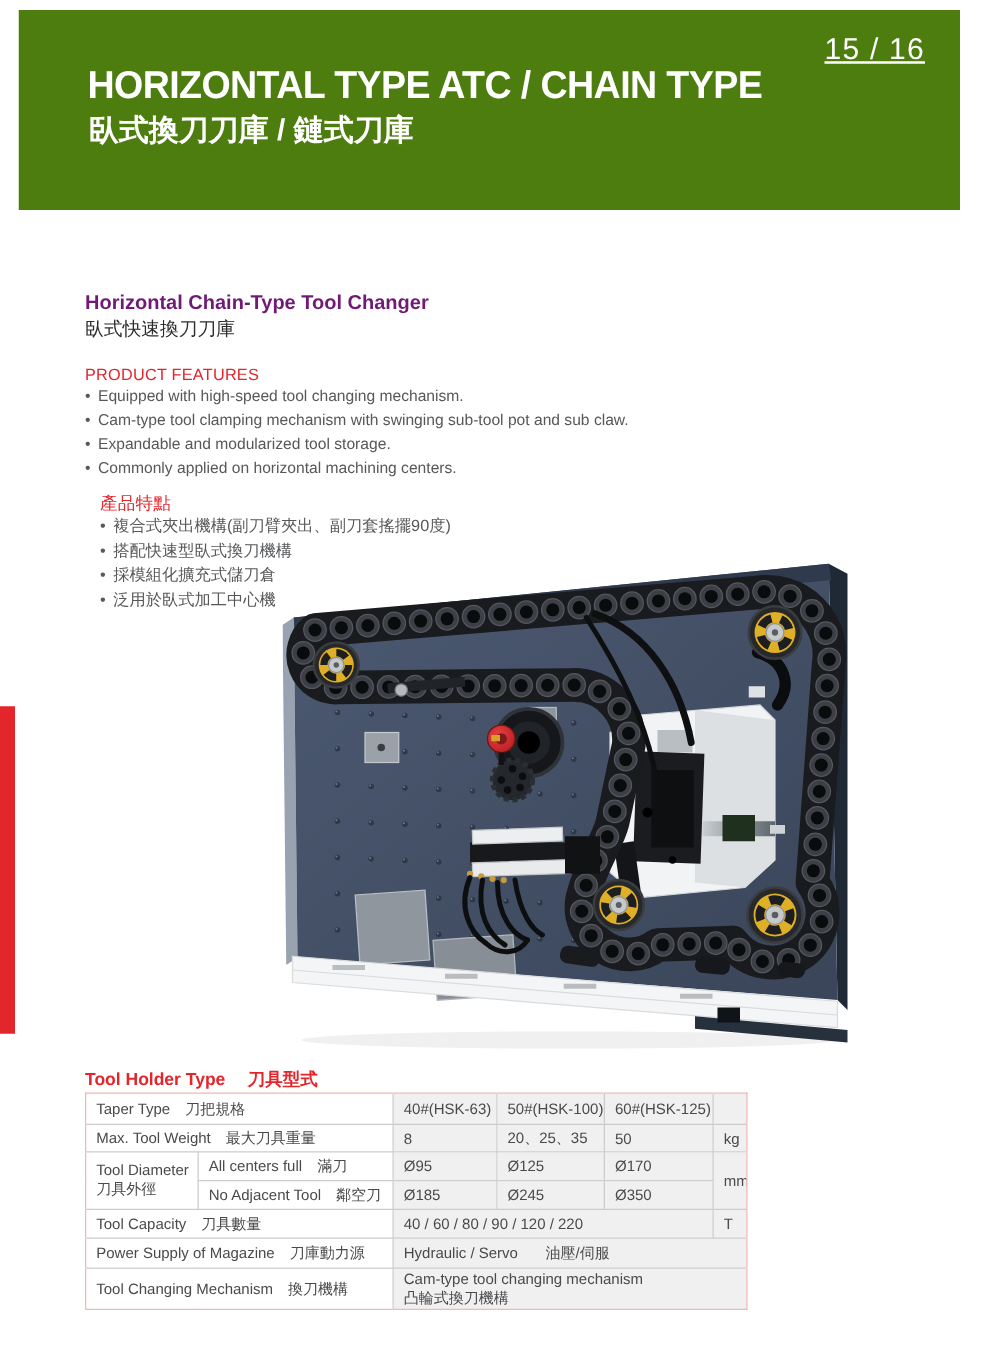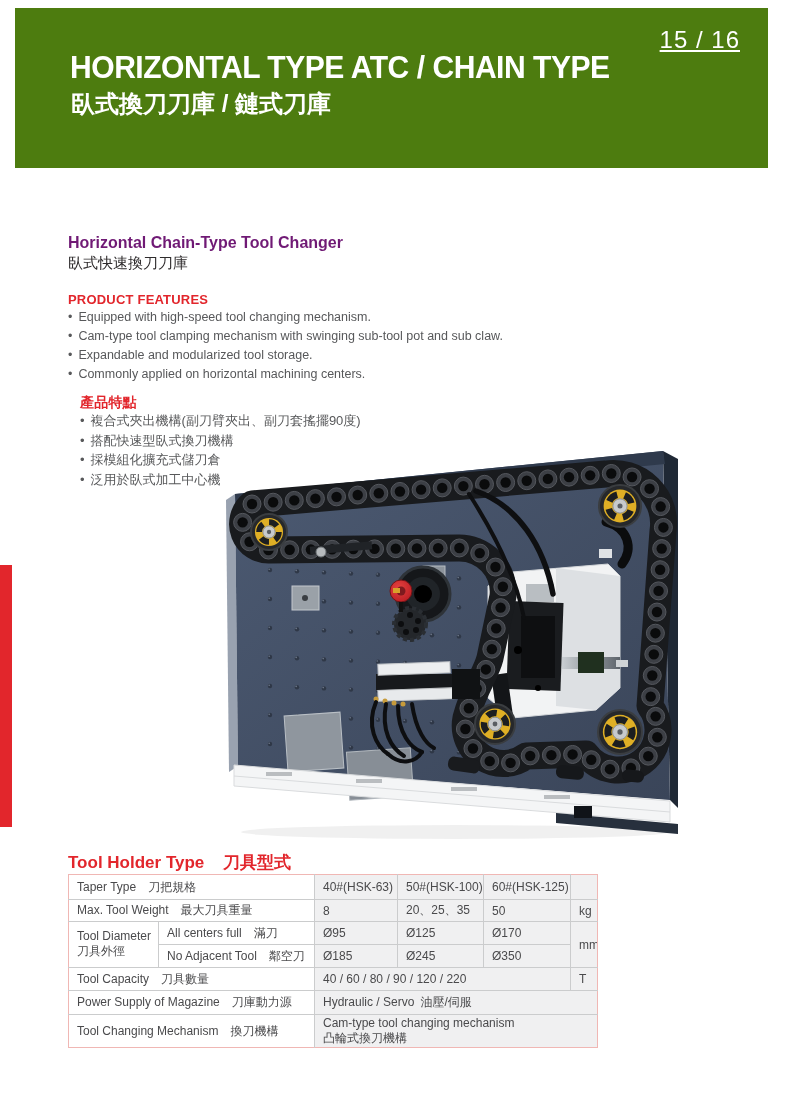--- a/index.html
+++ b/index.html
@@ -13,37 +13,37 @@
     letter-spacing:-0.5px; transform:scaleX(.97); transform-origin:left; white-space:nowrap; }
   .banner-sub { position:absolute; left:56px; top:80px; color:#fff; font-size:24px; font-weight:700; white-space:nowrap; }
   .page-num { position:absolute; right:28px; top:18px; color:#fff; font-size:24px; font-weight:300; letter-spacing:1px;text-decoration:underline; }
 
   
   .stripe { position:absolute; left:0; top:565px; width:12px; height:262px; background:#e2262c; }
 
   
   .prod-name-en { position:absolute; left:68px; top:234px; font-size:16px; font-weight:700; color:#701a75; }
   .prod-name-zh { position:absolute; left:68px; top:254px; font-size:15px; font-weight:500; color:#2e2b2c; }
-  .feat-title { position:absolute; left:68px; font-size:13px; font-weight:700; color:#e2262c; letter-spacing:.2px; }
+  .feat-title { position:absolute; left:68px; font-size:13px; font-weight:400; color:#e2262c; letter-spacing:.2px; }
   .feat-title.en { top:292px; }
   .feat-title.zh { top:394px; font-size:14px; }
   ul.feats { position:absolute; left:68px; list-style:none; }
   ul.feats.en { top:308px; }
   ul.feats.zh { top:411px; }
   ul.feats li { font-size:12.5px; line-height:19px; color:#57585a; white-space:nowrap; }
   ul.feats.zh li { font-size:13px; line-height:19.5px; }
   ul.feats li::before { content:"•"; margin-right:6px; color:#57585a; }
 
   
   .machine { position:absolute; left:226px; top:436px; width:456px; height:414px; }
 
   
   .spec { position:absolute; left:68px; top:852px; width:529px; font-size:12px; color:#4a4a4c; }
   .spec-head { display:flex; height:22px; line-height:22px; }
-  .spec-head .lbl { width:246px; font-weight:700; color:#e2262c; font-size:17px; }
+  .spec-head .lbl { width:246px; font-weight:700; color:#e2262c; font-size:14px; }
   .spec-head .lbl .zh { margin-left:14px; }
   .spec-head .val { width:283px; background:#e2262c; color:#fff; font-weight:700; font-size:13px; padding-left:9px; }
   table.grid { border-collapse:collapse; width:529px; table-layout:fixed; border:1px solid #f0b7b4; }
   table.grid td { border:1px solid #cbcccd; padding:0 0 0 8px; vertical-align:middle; white-space:nowrap;
     overflow:hidden; }
   table.grid td.lab { background:#fff; }
   table.grid td.val { background:#f0f0f1; }
   table.grid tr td:first-child { border-left:none; }
   table.grid tr td:last-child { border-right:none; }
   table.grid tr:first-child td { border-top:none; }
@@ -501,21 +501,21 @@
         <td class="val">Ø245</td>
         <td class="val">Ø350</td>
       </tr>
       <tr style="height:23px">
         <td class="lab" colspan="2"><span>Tool Capacity</span><span class="zh">刀具數量</span></td>
         <td class="val" colspan="3">40 / 60 / 80 / 90 / 120 / 220</td>
         <td class="val">T</td>
       </tr>
       <tr style="height:24px">
         <td class="lab" colspan="2"><span>Power Supply of Magazine</span><span class="zh">刀庫動力源</span></td>
-        <td class="val" colspan="4"><span>Hydraulic / Servo</span><span class="zh" style="margin-left:6px">油壓/伺服</span></td>
+        <td class="val" colspan="4"><span>Hydraulic / Servo</span><span class="zh" style="margin-left:22px">油壓/伺服</span></td>
       </tr>
       <tr style="height:33px">
         <td class="lab" colspan="2"><span>Tool Changing Mechanism</span><span class="zh">換刀機構</span></td>
         <td class="val twoline" colspan="4">
           <div>Cam-type tool changing mechanism</div>
           <div>凸輪式換刀機構</div>
         </td>
       </tr>
     </tbody>
       </table>

